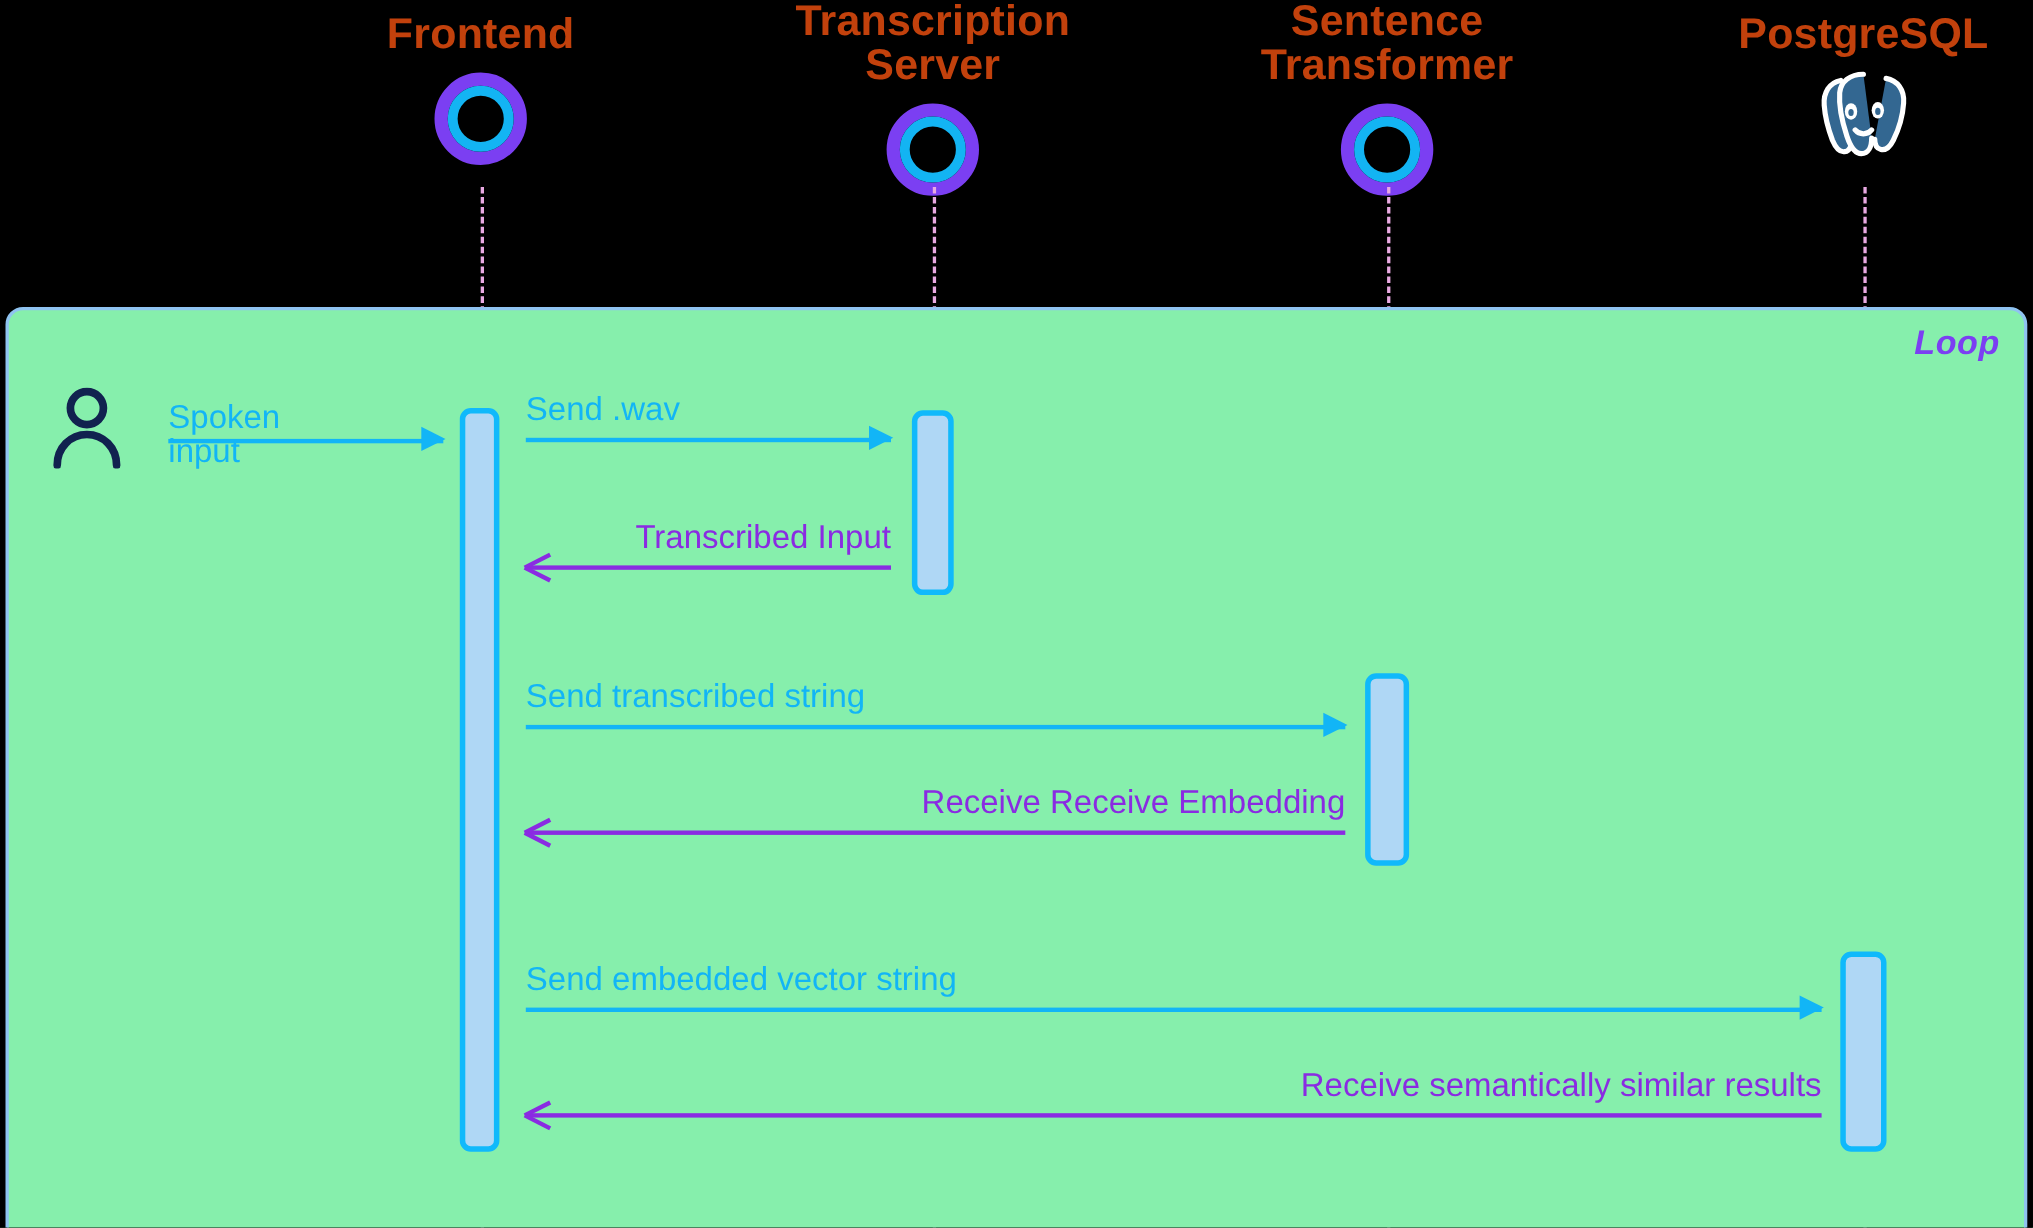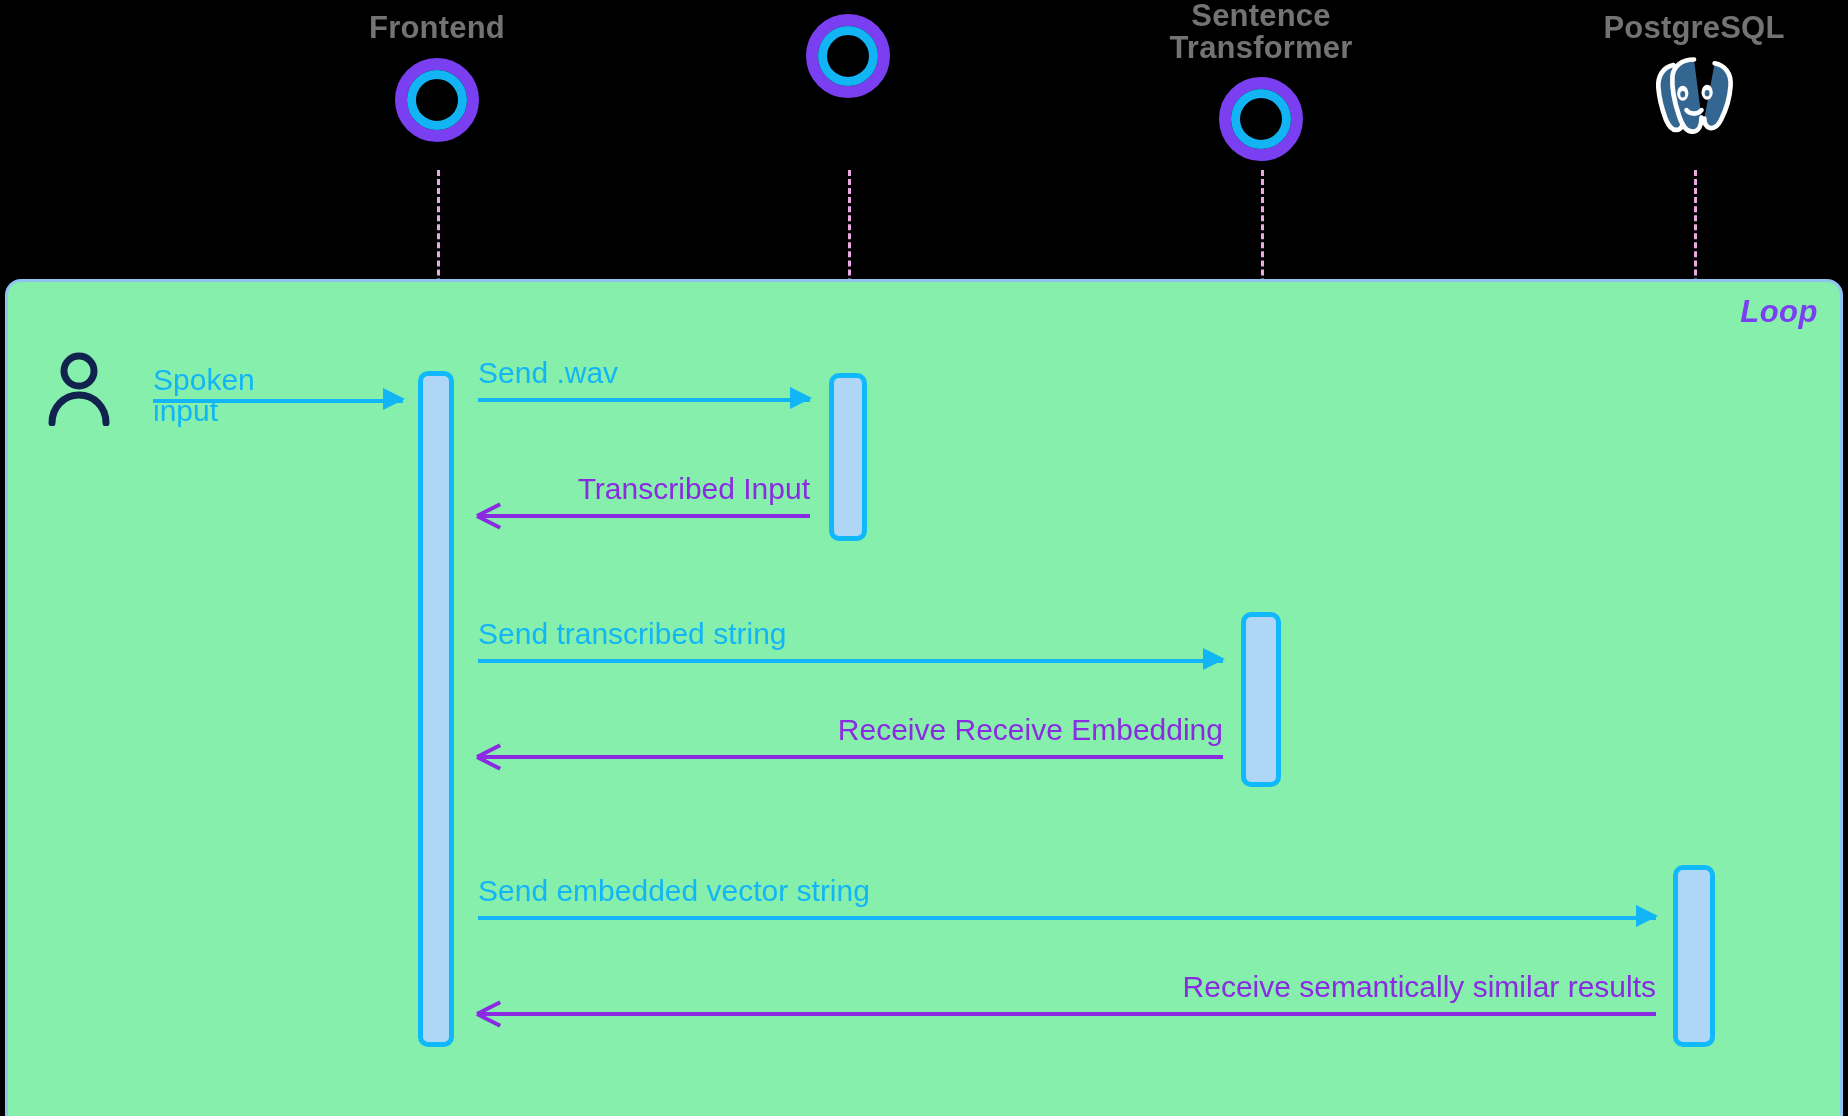--- a/index.html
+++ b/index.html
@@ -3,21 +3,21 @@
 <meta charset="utf-8">
 <style>
   html,body{margin:0;padding:0;background:#000;}
   body{width:1848px;height:1116px;position:relative;overflow:hidden;
        font-family:"Liberation Sans","DejaVu Sans",sans-serif;}
 
   #stage{position:absolute;left:0;top:0;width:1848px;height:1116px;background:#000000;}
 
   
   .participant{position:absolute;width:260px;text-align:center;}
-  .p-label{color:#737373;font-size:31px;font-weight:700;line-height:1.02;
+  .p-label{color:#c2410c;font-size:39px;font-weight:700;line-height:1.02;
            letter-spacing:.2px;white-space:pre-line;}
   .p-icon{margin:14px auto 0;width:84px;height:84px;position:relative;}
 
   .ring-outer{position:absolute;left:0;top:0;width:84px;height:84px;border-radius:50%;
               border:12px solid #7B3FF2;box-sizing:border-box;}
   .ring-inner{position:absolute;left:12px;top:12px;width:60px;height:60px;border-radius:50%;
               border:9px solid #13B4F3;box-sizing:border-box;}
 
   
   .lifeline{position:absolute;width:0;border-left:3px dashed #E9A9E2;top:170px;height:946px;}
@@ -64,20 +64,22 @@
 
   <div class="participant" style="left:307px;top:12px;">
     <div class="p-label">Frontend</div>
     <div class="p-icon">
       <div class="ring-outer"></div>
         <div class="ring-inner"></div>
     </div>
   </div>
 
   <div class="participant" style="left:718px;top:0px;">
+    <div class="p-label">Transcription
+Server</div>
     <div class="p-icon">
       <div class="ring-outer"></div>
         <div class="ring-inner"></div>
     </div>
   </div>
 
   <div class="participant" style="left:1564px;top:12px;">
     <div class="p-label">PostgreSQL</div>
     <div class="p-icon" style="width:104px;height:90px;margin-top:8px;">
       <svg viewBox="0 0 104 96" width="104" height="90">

